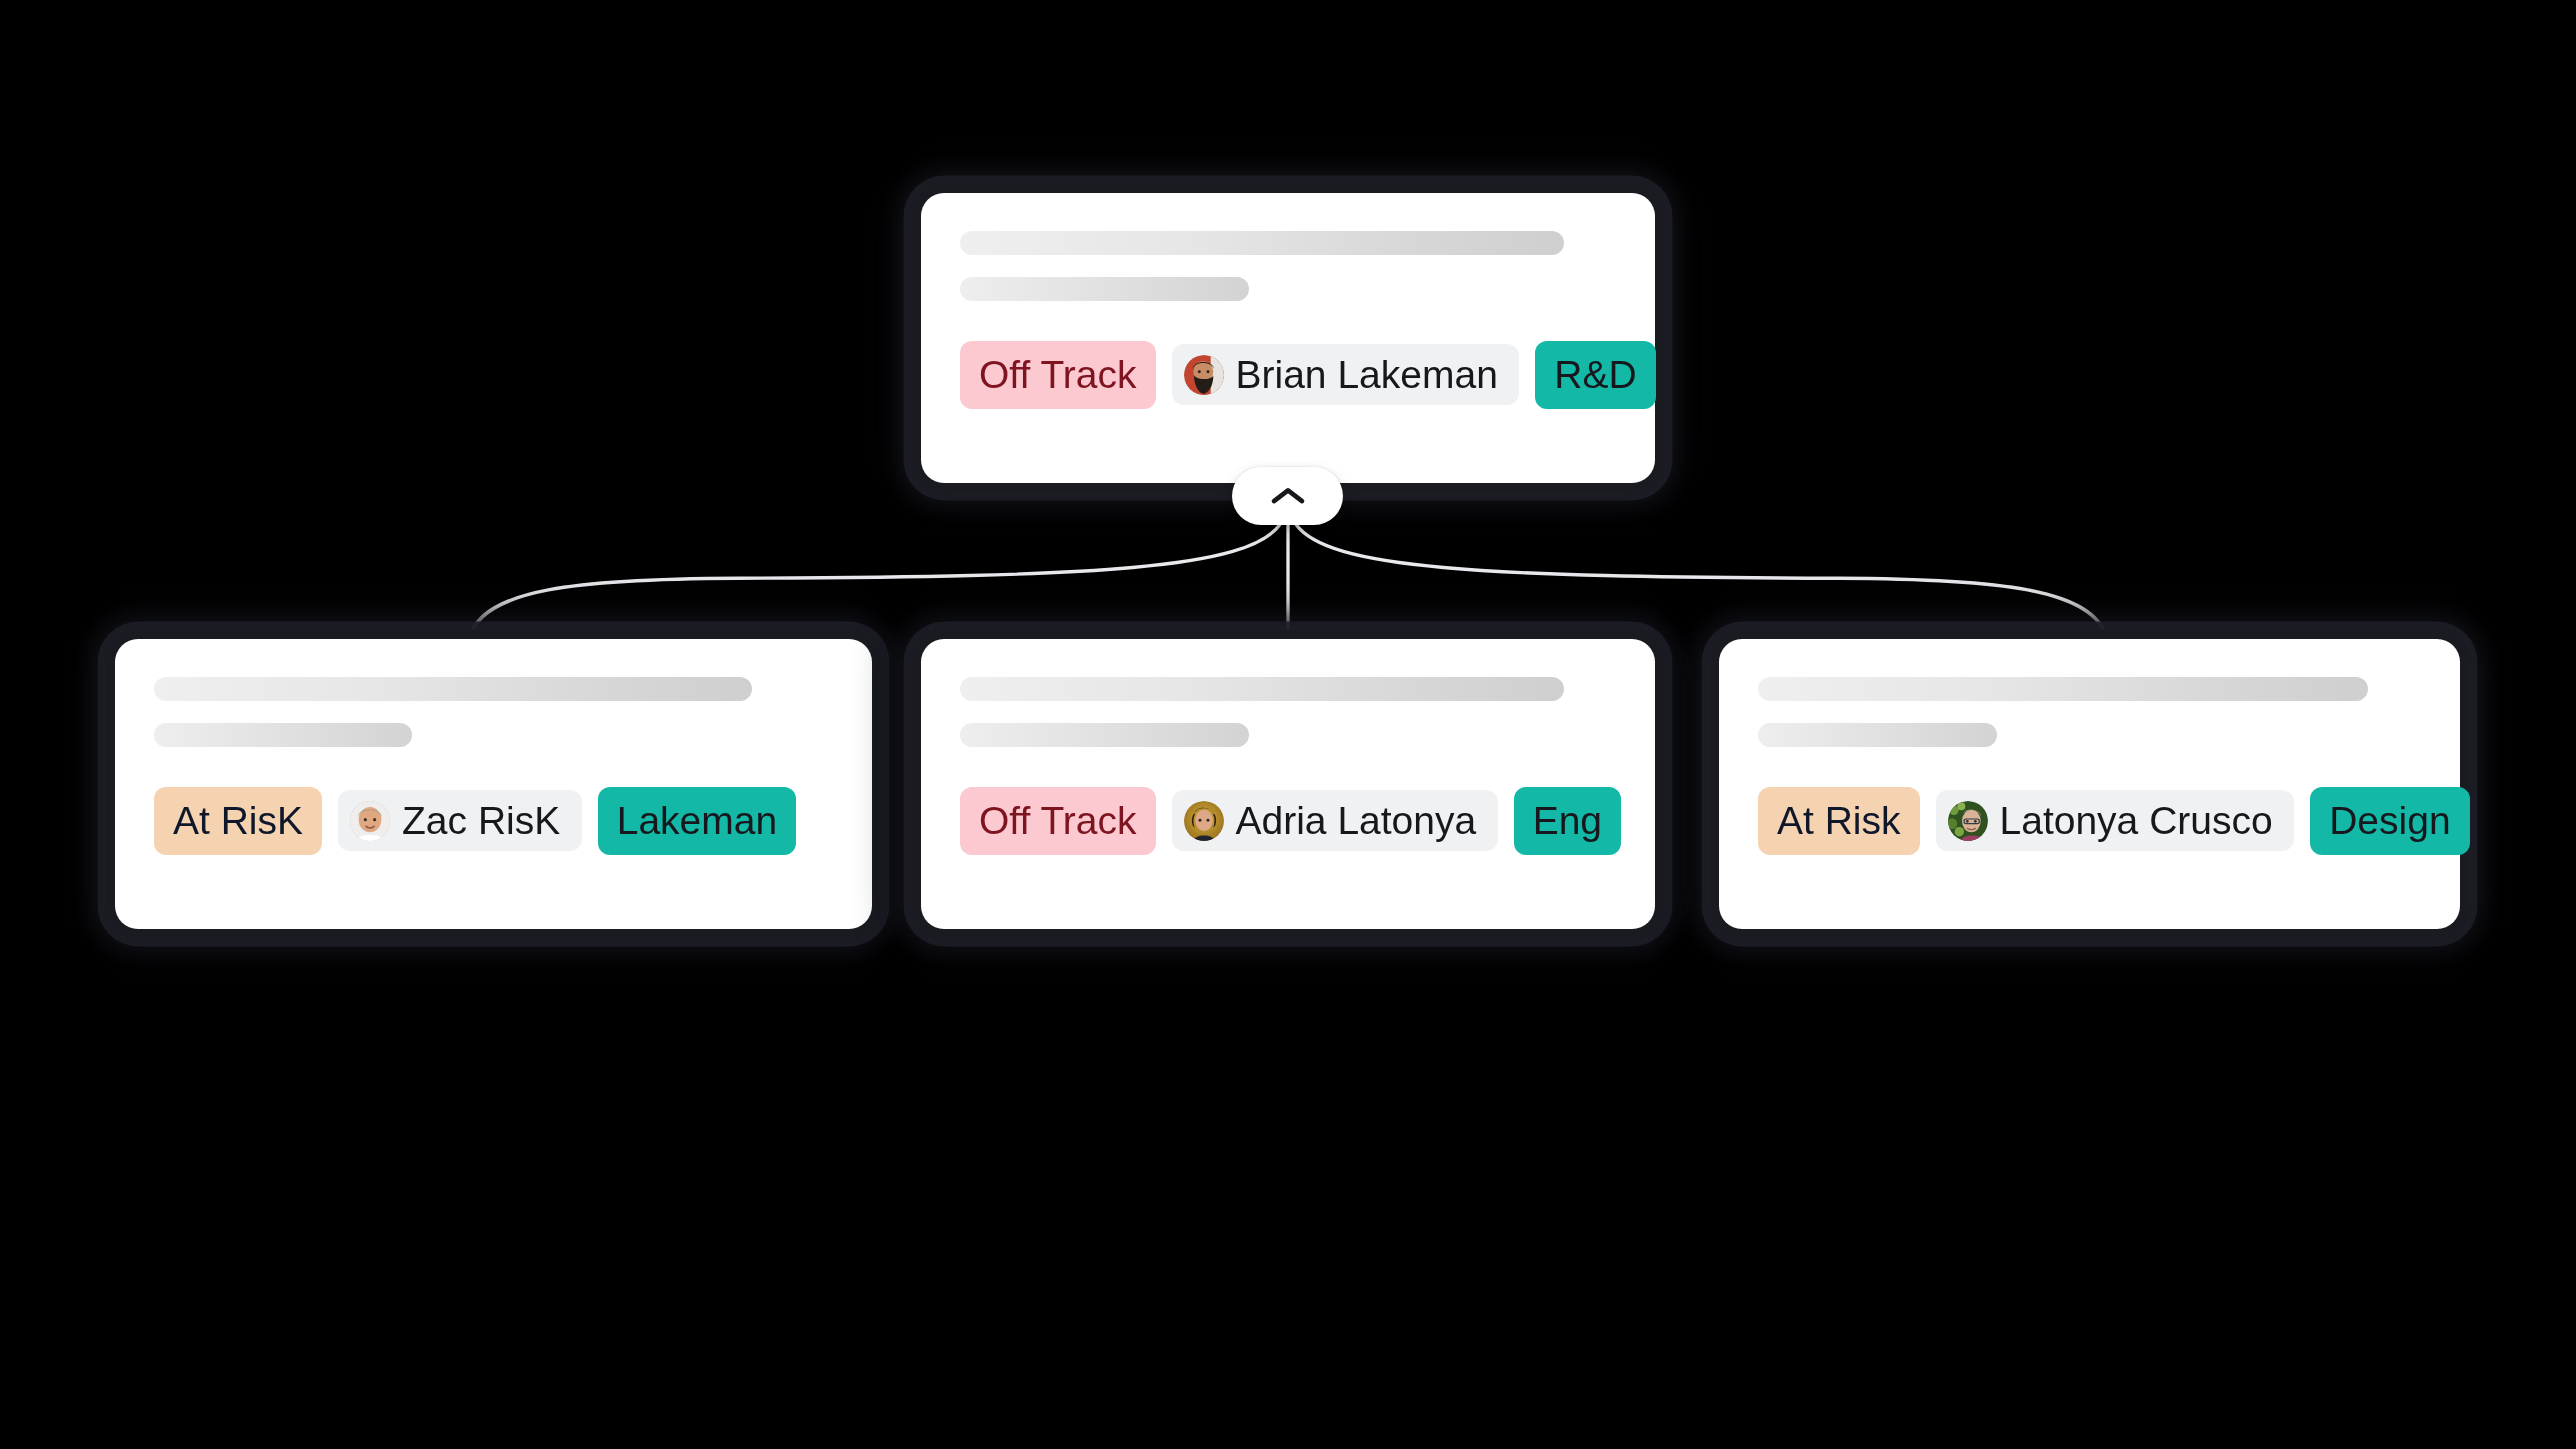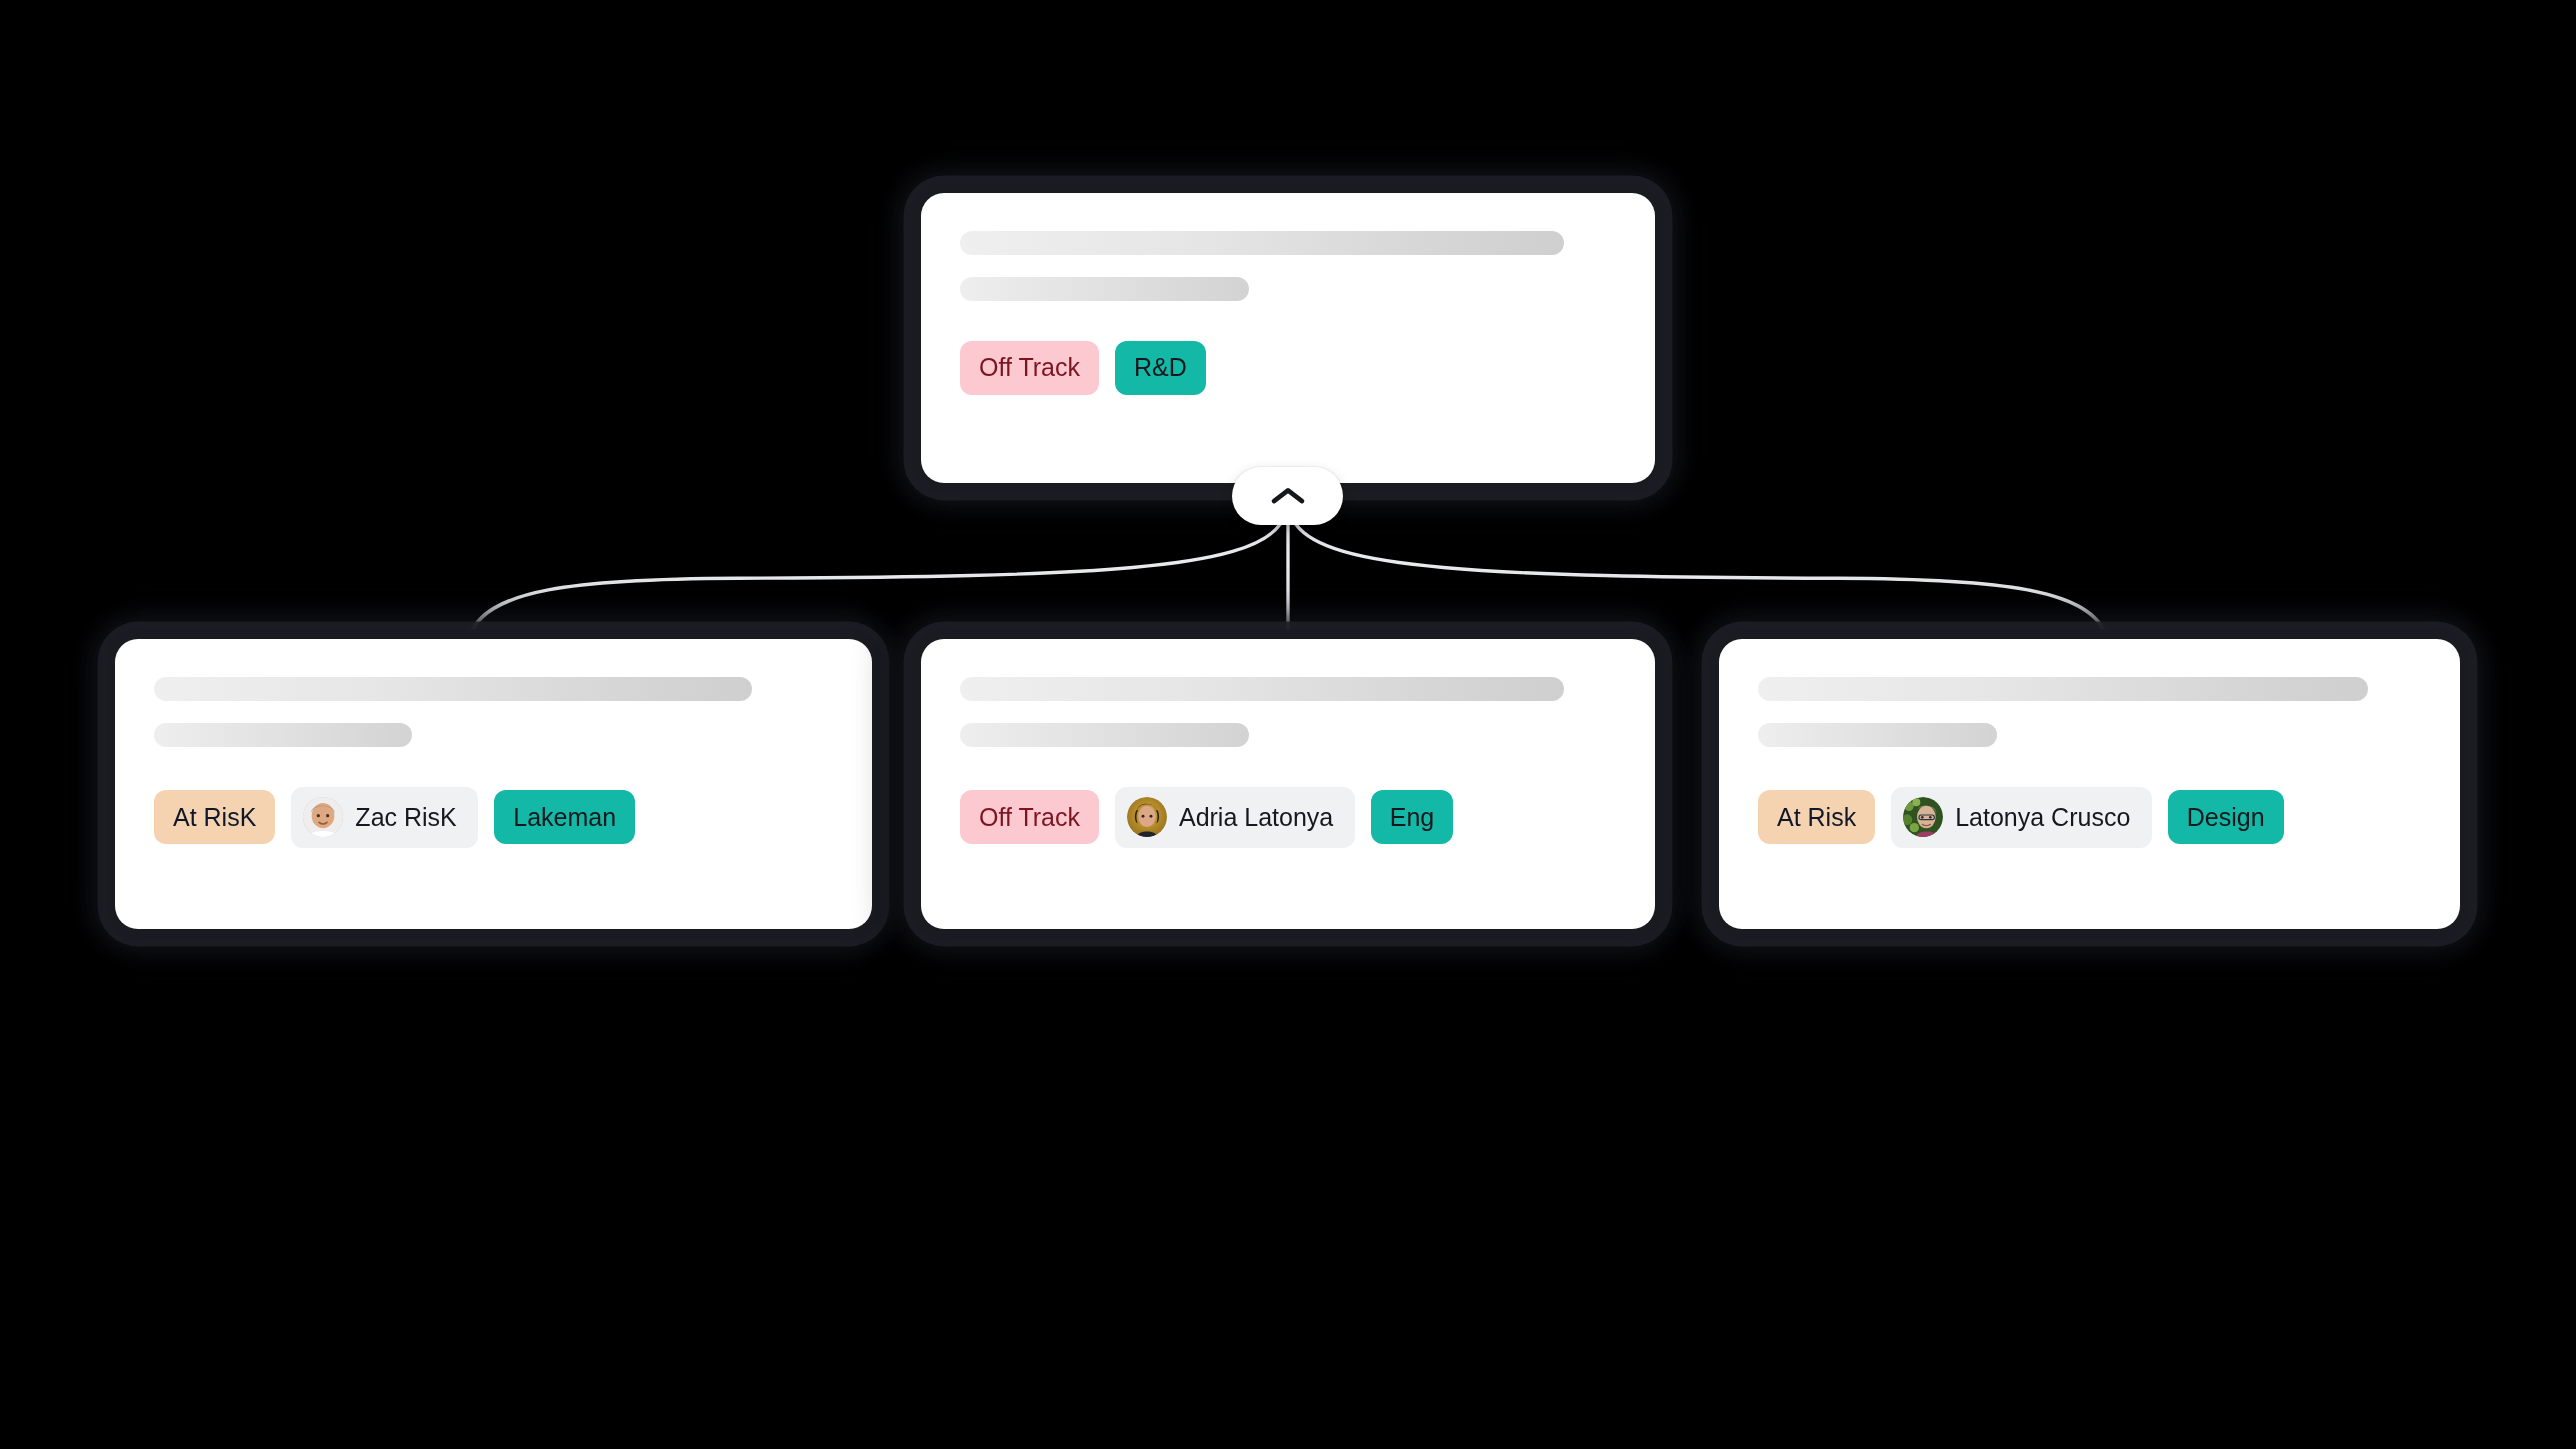--- a/index.html
+++ b/index.html
@@ -29,21 +29,21 @@
   .skel{ border-radius:670px; height:24px; }
   .skel.l1{ background:linear-gradient(90deg,#efefef 0%,#e6e6e6 38%,#d6d6d6 78%,#cfcfcf 100%); }
   .skel.l2{ margin-top:21.5px; background:linear-gradient(90deg,#eeeeee 0%,#e2e2e2 45%,#d3d3d3 100%); }
 
   
   .chips{ display:flex; align-items:center; gap:16px; margin-top:40px; }
 
   .chip{
     display:inline-flex; align-items:center; gap:12px;
     border-radius:12px;
-    font-size:25px; line-height:1;
+    font-size:39px; line-height:1;
     white-space:nowrap;
     padding:14.8px 19px;
   }
   .chip.status{ font-weight:400; }
   .chip.status.offtrack{ background:#fbc9cf; color:#7d1420; }
   .chip.status.atrisk{  background:#f6d3b0; color:#0f172a; }
   .chip.neutral{ background:#14b8a6; color:#16181d; }
   .chip.person{ background:#f0f1f3; color:#16181d; padding:10.7px 21.5px 10.7px 12px; }
 
   
@@ -80,20 +80,41 @@
   </svg>
 
   <div class="card" style="left:921px; top:193px; width:734px; height:290px;">
     <div class="card-inner">
       <div class="skel l1" style="width:92%;"></div>
       <div class="skel l2" style="width:44%;"></div>
 
       <div class="chips">
         <span class="chip status offtrack">Off Track</span>
 
+        <span class="chip person">
+          <span class="avatar">
+            <svg viewBox="0 0 60 60" aria-hidden="true">
+              <defs>
+                  <clipPath id="cB">
+                    <circle cx="30" cy="30" r="30"></circle>
+                  </clipPath>
+                </defs>
+              <g clip-path="url(#cB)">
+                <rect width="60" height="60" fill="#c4452f"></rect>
+                <rect x="40" y="0" width="20" height="60" fill="#e7e4df"></rect>
+                <ellipse cx="29" cy="25" rx="15" ry="16" fill="#c98d66"></ellipse>
+                <path d="M13 21 C14 7,45 7,45 22 C45 16,36 12,29 12 C21 12,15 15,13 21Z" fill="#241c17"></path>
+                <path d="M15 30 C15 48,24 58,29 58 C35 58,44 48,44 31 C40 38,18 38,15 30Z" fill="#241c17"></path>
+                <circle cx="23" cy="25" r="2.2" fill="#2b2119"></circle>
+                <circle cx="36" cy="25" r="2.2" fill="#2b2119"></circle>
+              </g>
+            </svg>
+          </span>
+          <span>Brian Lakeman</span>
+        </span>
 
         <span class="chip neutral">R&amp;D</span>
       </div>
     </div>
   </div>
 
   <div class="toggle" style="left:1232px; top:467px;">
     <svg width="36" height="21.5" viewBox="0 0 54 32">
       <path d="M6 24 L27 8 L48 24" stroke="#17181c" stroke-width="7" fill="none" stroke-linecap="round" stroke-linejoin="round"></path>
     </svg>

